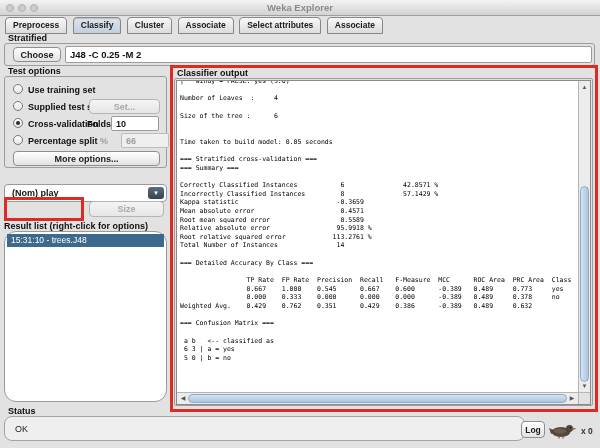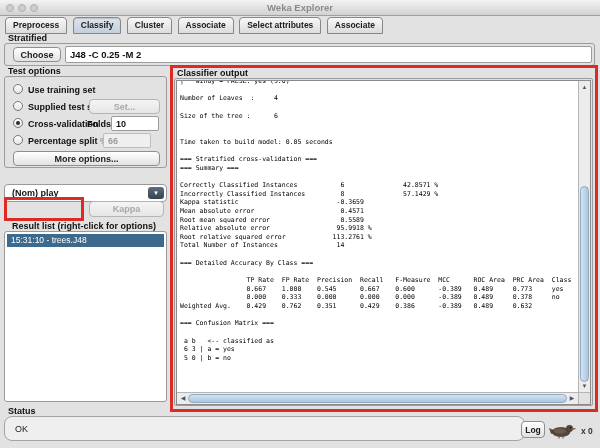--- a/index.html
+++ b/index.html
@@ -40,21 +40,21 @@
     border-radius:50%;background:#2b2b2b;}
   .rlabel{position:absolute;font-size:9px;font-weight:600;color:#111;white-space:nowrap;}
   .rlabel.disabled{color:#9e9e9e;}
   
   .combo{position:absolute;left:4px;top:184px;width:163px;height:18px;box-sizing:border-box;
     background:#fff;border:1px solid #9a9a9a;border-radius:4px;}
   .combo .val{position:absolute;left:7px;top:3px;font-size:9px;font-weight:700;color:#111;}
   .combo .arrowbox{position:absolute;right:2px;top:2px;width:16px;height:12px;border-radius:3px;
     background:linear-gradient(#5e6d7c,#36434f);color:#fff;font-size:6px;line-height:12px;text-align:center;}
   .resultlist{position:absolute;left:4px;top:231px;width:163px;height:171px;box-sizing:border-box;
-    background:#fff;border:1px solid #9a9a9a;border-radius:3px;}
+    background:#fff;border:1px solid #9a9a9a;border-radius:12px;}
   .result-item{margin:2px;height:13px;line-height:13px;background:#3d6a8c;color:#fff;
     font-size:8.5px;padding-left:4px;white-space:nowrap;overflow:hidden;}
   
   .outbox{position:absolute;left:174px;top:78px;width:419px;height:328px;
     border:1px solid #9c9c9c;border-radius:2px;box-sizing:border-box;}
   .scrollpane{position:absolute;left:176px;top:80px;width:415px;height:325px;box-sizing:border-box;
     background:#fff;border:1px solid #8a8a8a;}
   .content-clip{position:absolute;left:0;top:0;right:13px;bottom:13px;overflow:hidden;}
   .outpre{margin:-4px 0 0 0;padding-left:3px;font-family:"DejaVu Sans Mono",monospace;
     font-size:6.5px;line-height:8.65px;color:#000;}
@@ -120,33 +120,33 @@
     <button class="btn disabled" style="left:84px;top:22px;width:71px;height:15px;">Set...</button>
 
     <span class="radio selected" style="left:8px;top:41px;"></span>
     <span class="rlabel" style="left:23px;top:42px;">Cross-validation</span>
     <span class="rlabel" style="left:82px;top:42px;">Folds</span>
     <input class="tfield" style="left: 106px; top: 39px; width: 48px; height: 15px;" value="10">
 
     <span class="radio" style="left:8px;top:58px;"></span>
     <span class="rlabel" style="left:23px;top:59px;">Percentage split</span>
     <span class="rlabel disabled" style="left:95px;top:59px;">%</span>
-    <input class="tfield disabled" style="left: 98px; top: 56px; width: 48px; height: 15px;" value="66">
+    <input class="tfield disabled" style="left: 116px; top: 56px; width: 48px; height: 15px;" value="66">
 
     <button class="btn" style="left:8px;top:74px;width:147px;height:15px;">More options...</button>
   </div>
 
   <div class="combo">
     <span class="val">(Nom) play</span>
     <span class="arrowbox">▼</span>
   </div>
 
-  <button class="btn disabled" style="left:89px;top:201px;width:75px;height:16px;">Kappa</button>
-
-  <div class="group-title" style="left:12px;top:221px;">Result list (right-click for options)</div>
+  <button class="btn disabled" style="left:89px;top:201px;width:75px;height:16px;">Size</button>
+
+  <div class="group-title" style="left:4px;top:221px;">Result list (right-click for options)</div>
   <div class="resultlist">
     <div class="result-item">15:31:10 - trees.J48</div>
   </div>
 
   <div class="group-title" style="left:177px;top:68px;">Classifier output</div>
   <div class="outbox"></div>
   <div class="scrollpane">
     <div class="content-clip">
       <pre class="outpre">|   windy = FALSE: yes (3.0)
 

